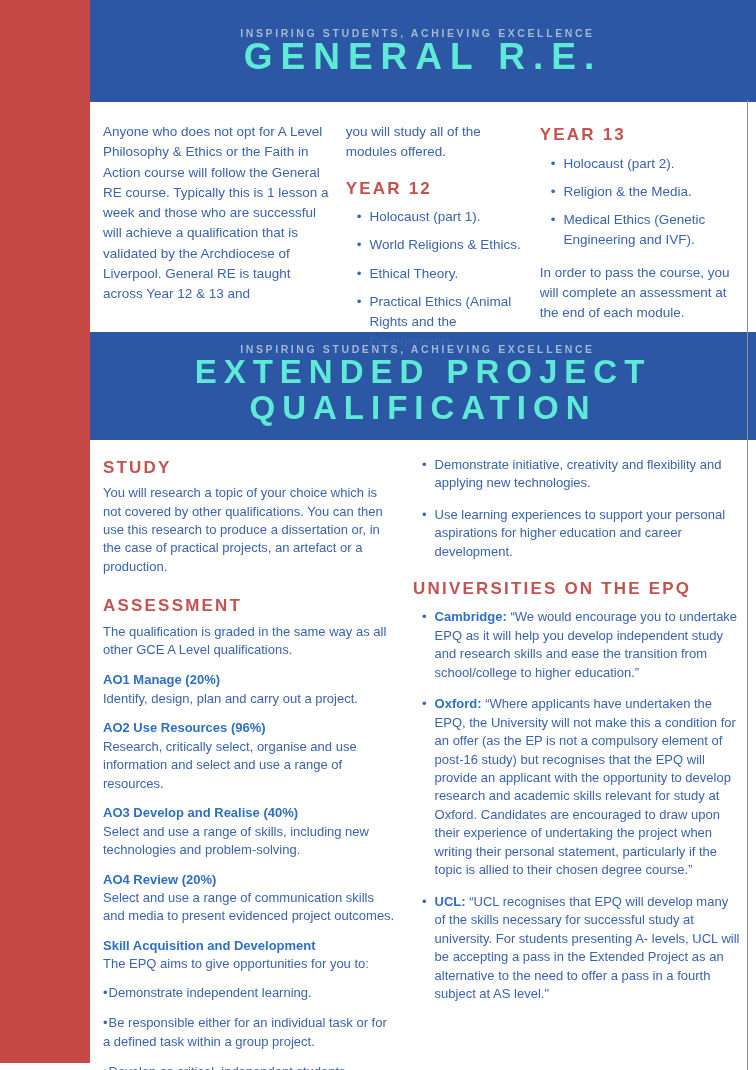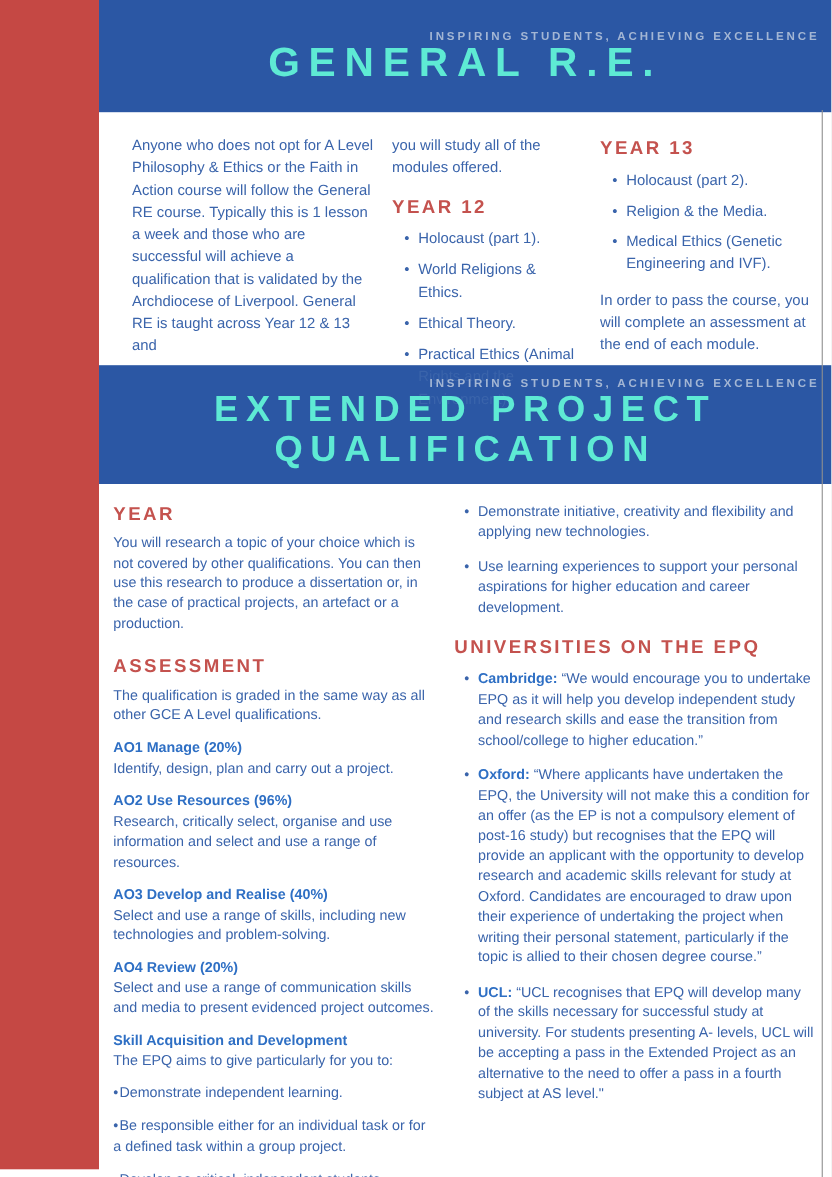--- a/index.html
+++ b/index.html
@@ -8,32 +8,32 @@
     overflow:hidden;font-family:"Liberation Sans",sans-serif;
     -webkit-font-smoothing:antialiased;
   }
   .red-strip{position:absolute;left:0;top:0;width:90px;height:1063px;background:#c54844;}
   .edge-line{position:absolute;left:747px;top:100px;height:970px;width:1px;background:#8f8f8f;}
 
   .banner{margin-left:90px;background:#2b57a4;color:#fff;box-sizing:border-box;}
   .banner1{height:102px;padding-top:27px;}
   .banner2{height:108px;padding-top:11px;margin-top:0;}
   .tagline{
-    text-align:right;padding-right:11px;font-size:10.5px;font-weight:bold;
+    text-align:center;padding-right:11px;font-size:10.5px;font-weight:bold;
     letter-spacing:2.6px;color:#a3b6d4;white-space:nowrap;overflow:hidden;
   }
   .banner-title{
     margin:-2px 0 0 0;text-align:center;font-weight:bold;color:#5eead4;
     font-size:37px;letter-spacing:8px;line-height:1.08;white-space:nowrap;
   }
   .banner2 .banner-title{font-size:33px;letter-spacing:7px;margin-top:-1px;}
 
   .content{margin-left:90px;box-sizing:border-box;color:#3a64ab;}
   .content1{
-    height:230px;display:flex;gap:15px;padding:20px 8px 0 30px;
+    height:230px;display:flex;gap:15px;padding:20px 8px 0 13px;
     font-size:13.5px;line-height:1.5;
   }
   .c1-a{width:234px;}
   .c1-b{width:184px;}
   .c1-c{width:214px;}
   .content1 p{margin:0;}
 
   .red-head{
     color:#c4524e;font-size:17px;font-weight:bold;letter-spacing:2.2px;
     margin:13px 0 4px 0;white-space:nowrap;
@@ -121,21 +121,21 @@
   </section>
 
   <section class="banner banner2">
     <div class="tagline">INSPIRING STUDENTS, ACHIEVING EXCELLENCE</div>
     <h1 class="banner-title"><span>EXTENDED PROJECT</span><br><span>QUALIFICATION</span></h1>
   </section>
 
   <section class="content content2">
 
     <div class="s2-left">
-      <h3 class="red-head first">YEAR</h3>
+      <h3 class="red-head first">STUDY</h3>
       <p>You will research  a topic of your choice which is not covered by other qualifications.  You can then use this research to produce a dissertation or, in the case of practical projects, an artefact or a production.</p>
 
       <h3 class="red-head" style="margin-top:18px;">ASSESSMENT</h3>
       <p>The qualification is graded in the same way as all other GCE A Level qualifications.</p>
 
       <div class="ao">
         <div class="blue-head">AO1 Manage (20%)</div>
         <p>Identify, design, plan and carry out a project.</p>
       </div>
       <div class="ao">
@@ -145,21 +145,21 @@
       <div class="ao">
         <div class="blue-head">AO3 Develop and Realise (40%)</div>
         <p>Select and use a range of skills, including new technologies and problem-solving.</p>
       </div>
       <div class="ao">
         <div class="blue-head">AO4 Review (20%)</div>
         <p>Select and use a range of communication skills and media to present evidenced project outcomes.</p>
       </div>
 
       <div class="blue-head">Skill Acquisition and Development</div>
-      <p style="margin-bottom:10px;">The EPQ aims to give particularly for you to:</p>
+      <p style="margin-bottom:10px;">The EPQ aims to give opportunities for you to:</p>
 
       <p class="tight"><span class="dot-sm">•</span><span>Demonstrate independent learning.</span></p>
       <p class="tight"><span class="dot-sm">•</span><span>Be responsible either for an individual task or for a defined task within a group project.</span></p>
       <p class="tight"><span class="dot-sm">•</span><span>Develop as critical, independent students.</span></p>
     </div>
 
     <div class="s2-right">
       <div class="rb">
         <span class="dot">•</span>
         <span class="rb-text">Demonstrate initiative, creativity and flexibility and applying new technologies.</span>

